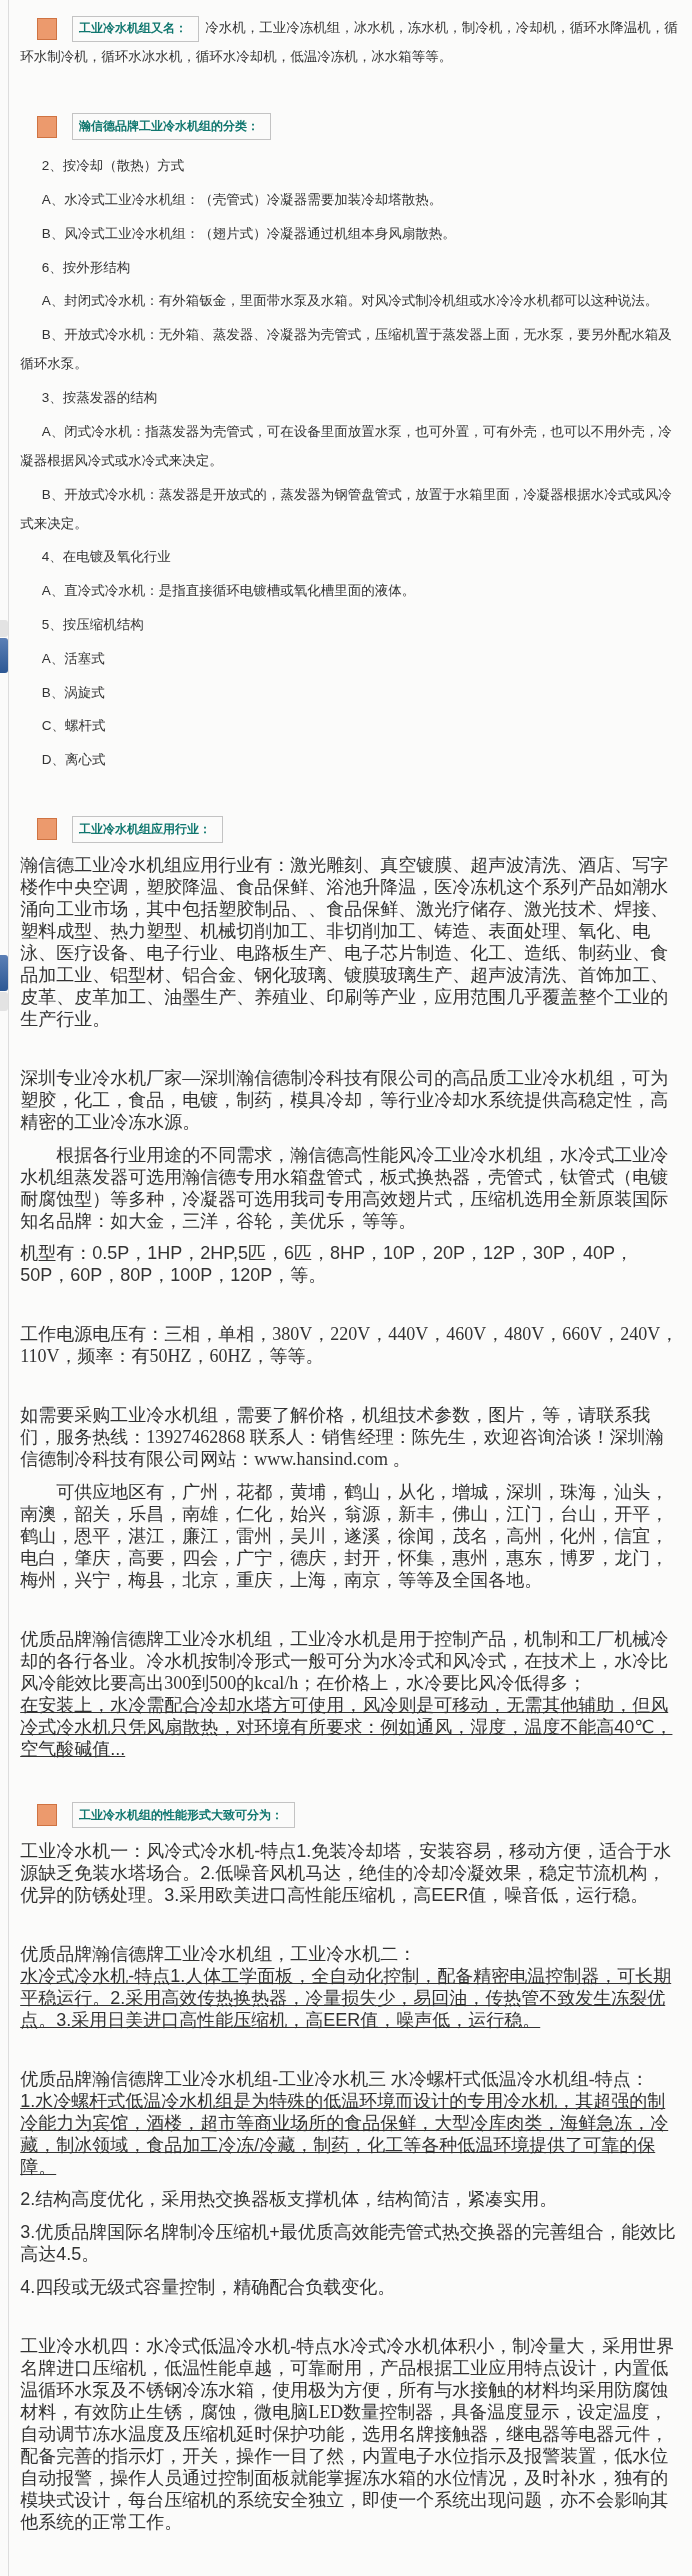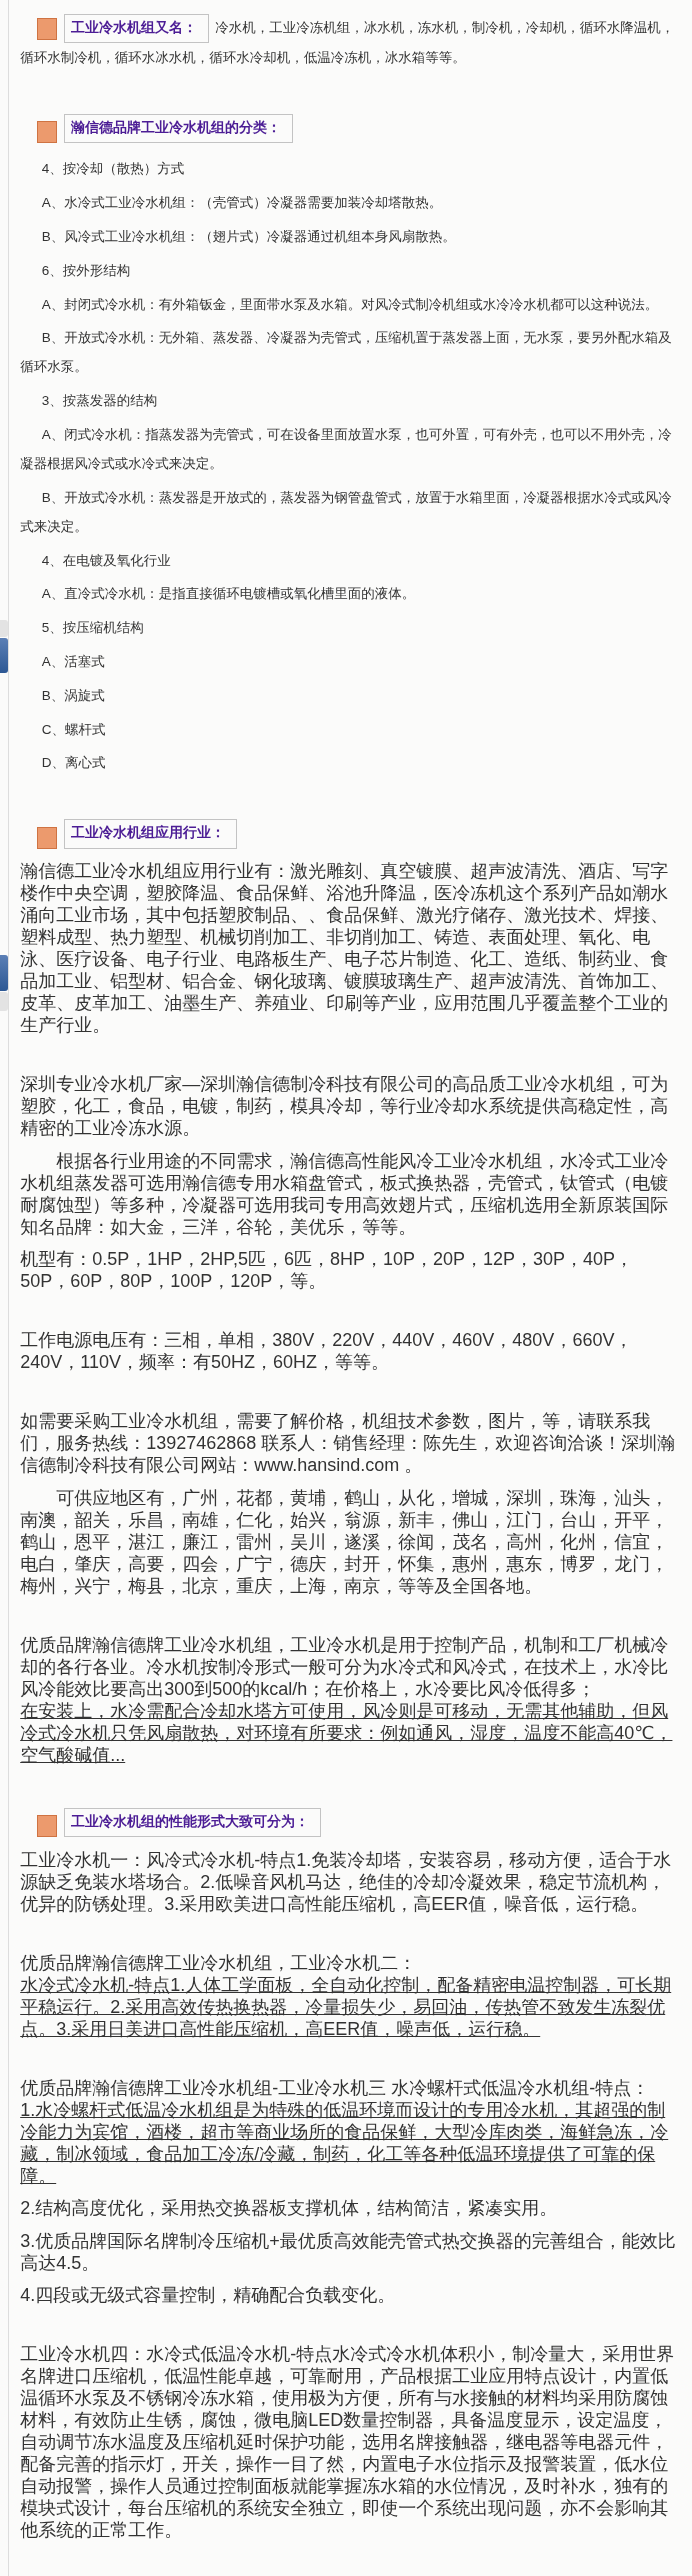--- a/index.html
+++ b/index.html
@@ -13,42 +13,43 @@
   .left-rule {
     position:absolute; left:7.7px; top:0; bottom:0; width:1px;
     background:#ddd;
   }
   .widget-frag { position:absolute; left:0; width:7.7px; border-radius:0 2.9px 2.9px 0; }
   .frag-gray { background:#e3e3e3; }
   .frag-blue { background:linear-gradient(180deg,#5b7fb5,#2d5894); }
   .content { padding:11.5px 13.5px 29px 11.5px; margin-left:8.7px; }
 
   
-  .sec-head { margin:42px 0 11.5px 0; display:flex; align-items:flex-end;font-family:Liberation Mono, monospace; }
+  .sec-head { margin:42px 0 11.5px 0; display:flex; align-items:center; }
   .bullet-sq {
     display:inline-block; width:18px; height:20px;
     background:#ec9a6d; border:1.9px solid #cf7342;
     margin:0 6.7px 0 17.3px; flex:0 0 auto; vertical-align:middle;
   }
   .title-box {
     display:inline-block;
     border:1px solid #c3c3c3;
     padding:3.8px 11.5px 3.8px 5.8px;
-    font-size:14px; font-weight:bold; color:#4c1d95;
+    font-size:12px; font-weight:bold; color:#0f766e;
     background:transparent;
     line-height:1.4;
+    margin-left:8px;
   }
   
   .inline-sec { margin-top:1.9px; font-size:13.5px; line-height:29px; }
   .inline-sec .bullet-sq { margin-left:17.3px; }
   .inline-sec .title-box { margin-right:5.8px; }
 
   p.para { font-size:18px; line-height:22px; margin:10.6px 0; }
   p.indent { text-indent:2em; }
-  p.sp { margin-top:37px; }
+  p.sp { margin-top:37px;font-family:Liberation Serif, serif; }
   p.tb { margin-bottom:0; }
   p.tt { margin-top:0;text-decoration:underline; }
 
   .item { font-size:13.5px; line-height:29px; margin:4.8px 0; text-indent:1.6em; }
 </style>
 </head>
 <body>
 
 <div class="page">
   <div class="left-rule"></div>
@@ -62,21 +63,21 @@
 
     <div class="inline-sec">
       <span class="bullet-sq"></span><span class="title-box">工业冷水机组又名：</span><span>冷水机，工业冷冻机组，冰水机，冻水机，制冷机，冷却机，循环水降温机，循环水制冷机，循环水冰水机，循环水冷却机，低温冷冻机，冰水箱等等。</span>
     </div>
 
     <div>
       <div class="sec-head">
         <span class="bullet-sq"></span>
         <span class="title-box">瀚信德品牌工业冷水机组的分类：</span>
       </div>
-      <div class="item">4、按冷却（散热）方式</div>
+      <div class="item">2、按冷却（散热）方式</div>
       <div class="item">A、水冷式工业冷水机组：（壳管式）冷凝器需要加装冷却塔散热。</div>
       <div class="item">B、风冷式工业冷水机组：（翅片式）冷凝器通过机组本身风扇散热。</div>
       <div class="item">6、按外形结构</div>
       <div class="item">A、封闭式冷水机：有外箱钣金，里面带水泵及水箱。对风冷式制冷机组或水冷冷水机都可以这种说法。</div>
       <div class="item">B、开放式冷水机：无外箱、蒸发器、冷凝器为壳管式，压缩机置于蒸发器上面，无水泵，要另外配水箱及循环水泵。</div>
       <div class="item">3、按蒸发器的结构</div>
       <div class="item">A、闭式冷水机：指蒸发器为壳管式，可在设备里面放置水泵，也可外置，可有外壳，也可以不用外壳，冷凝器根据风冷式或水冷式来决定。</div>
       <div class="item">B、开放式冷水机：蒸发器是开放式的，蒸发器为钢管盘管式，放置于水箱里面，冷凝器根据水冷式或风冷式来决定。</div>
       <div class="item">4、在电镀及氧化行业</div>
       <div class="item">A、直冷式冷水机：是指直接循环电镀槽或氧化槽里面的液体。</div>

